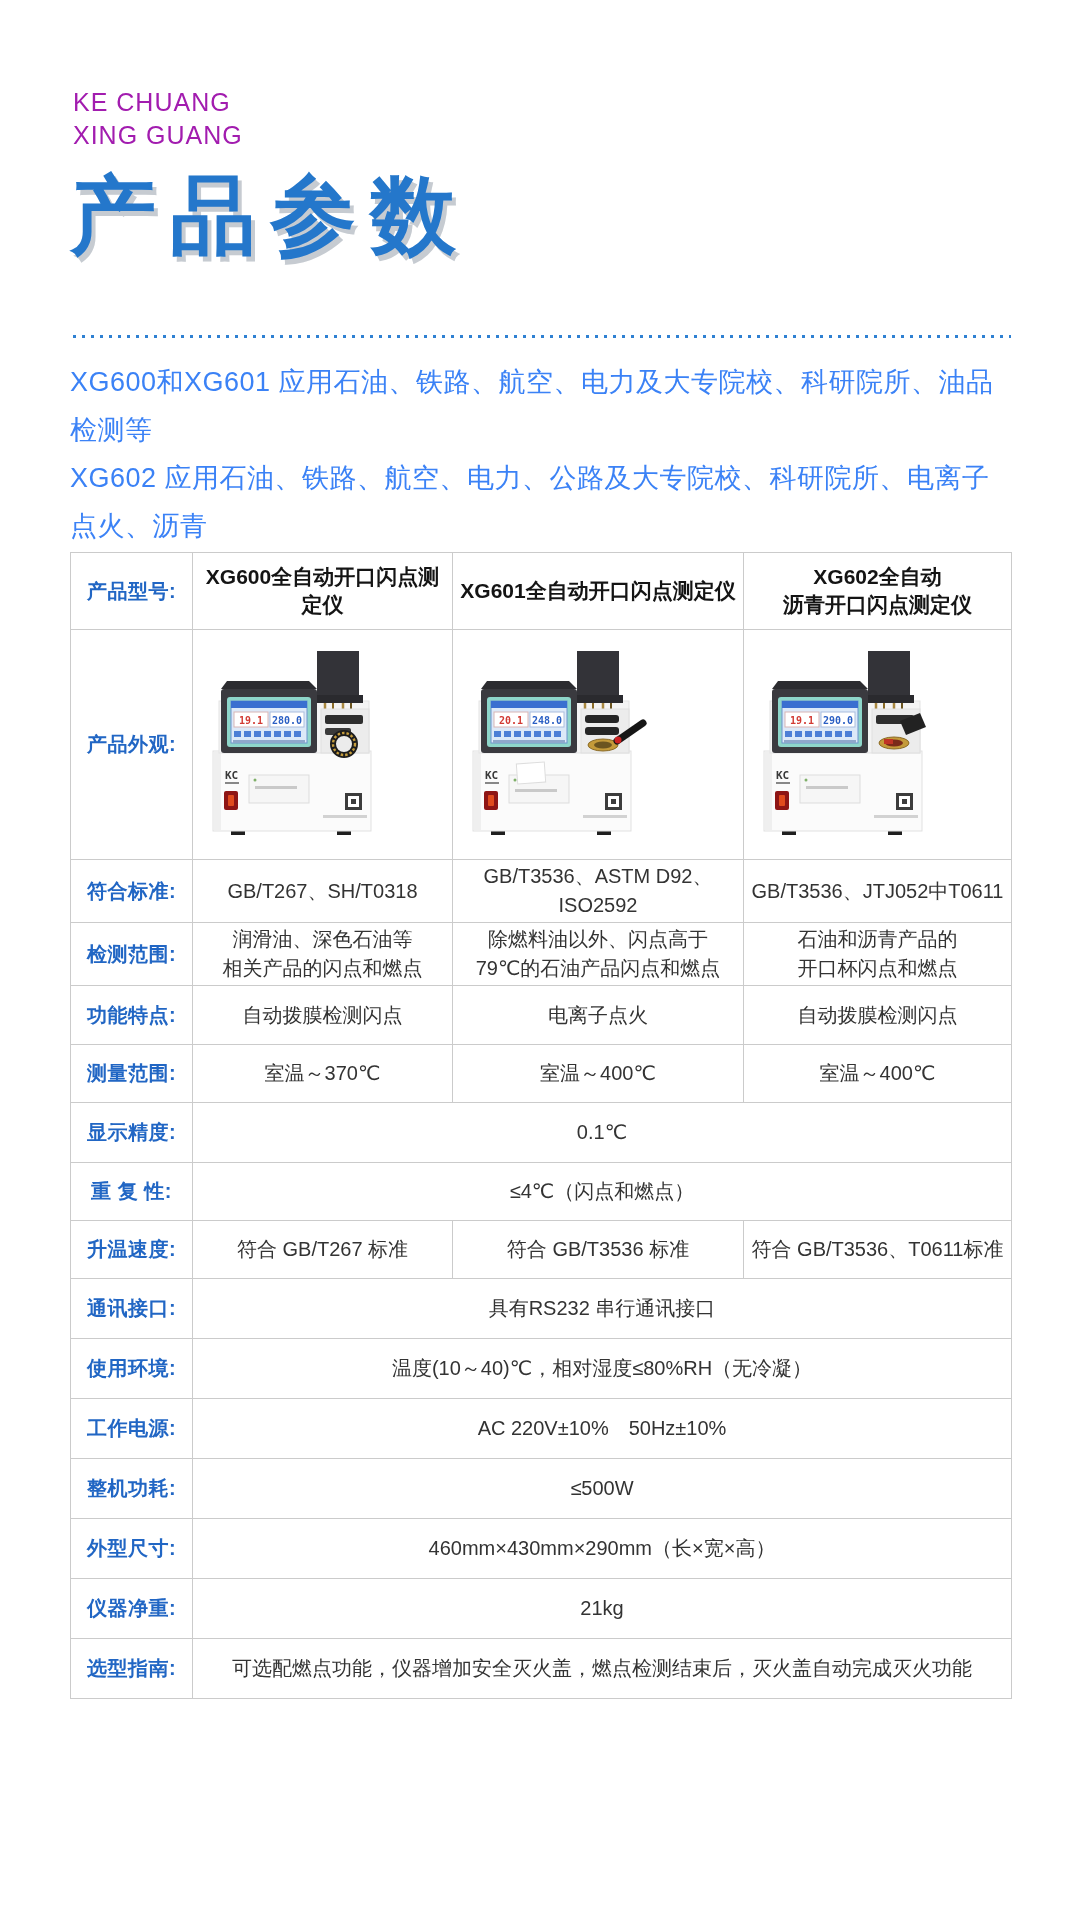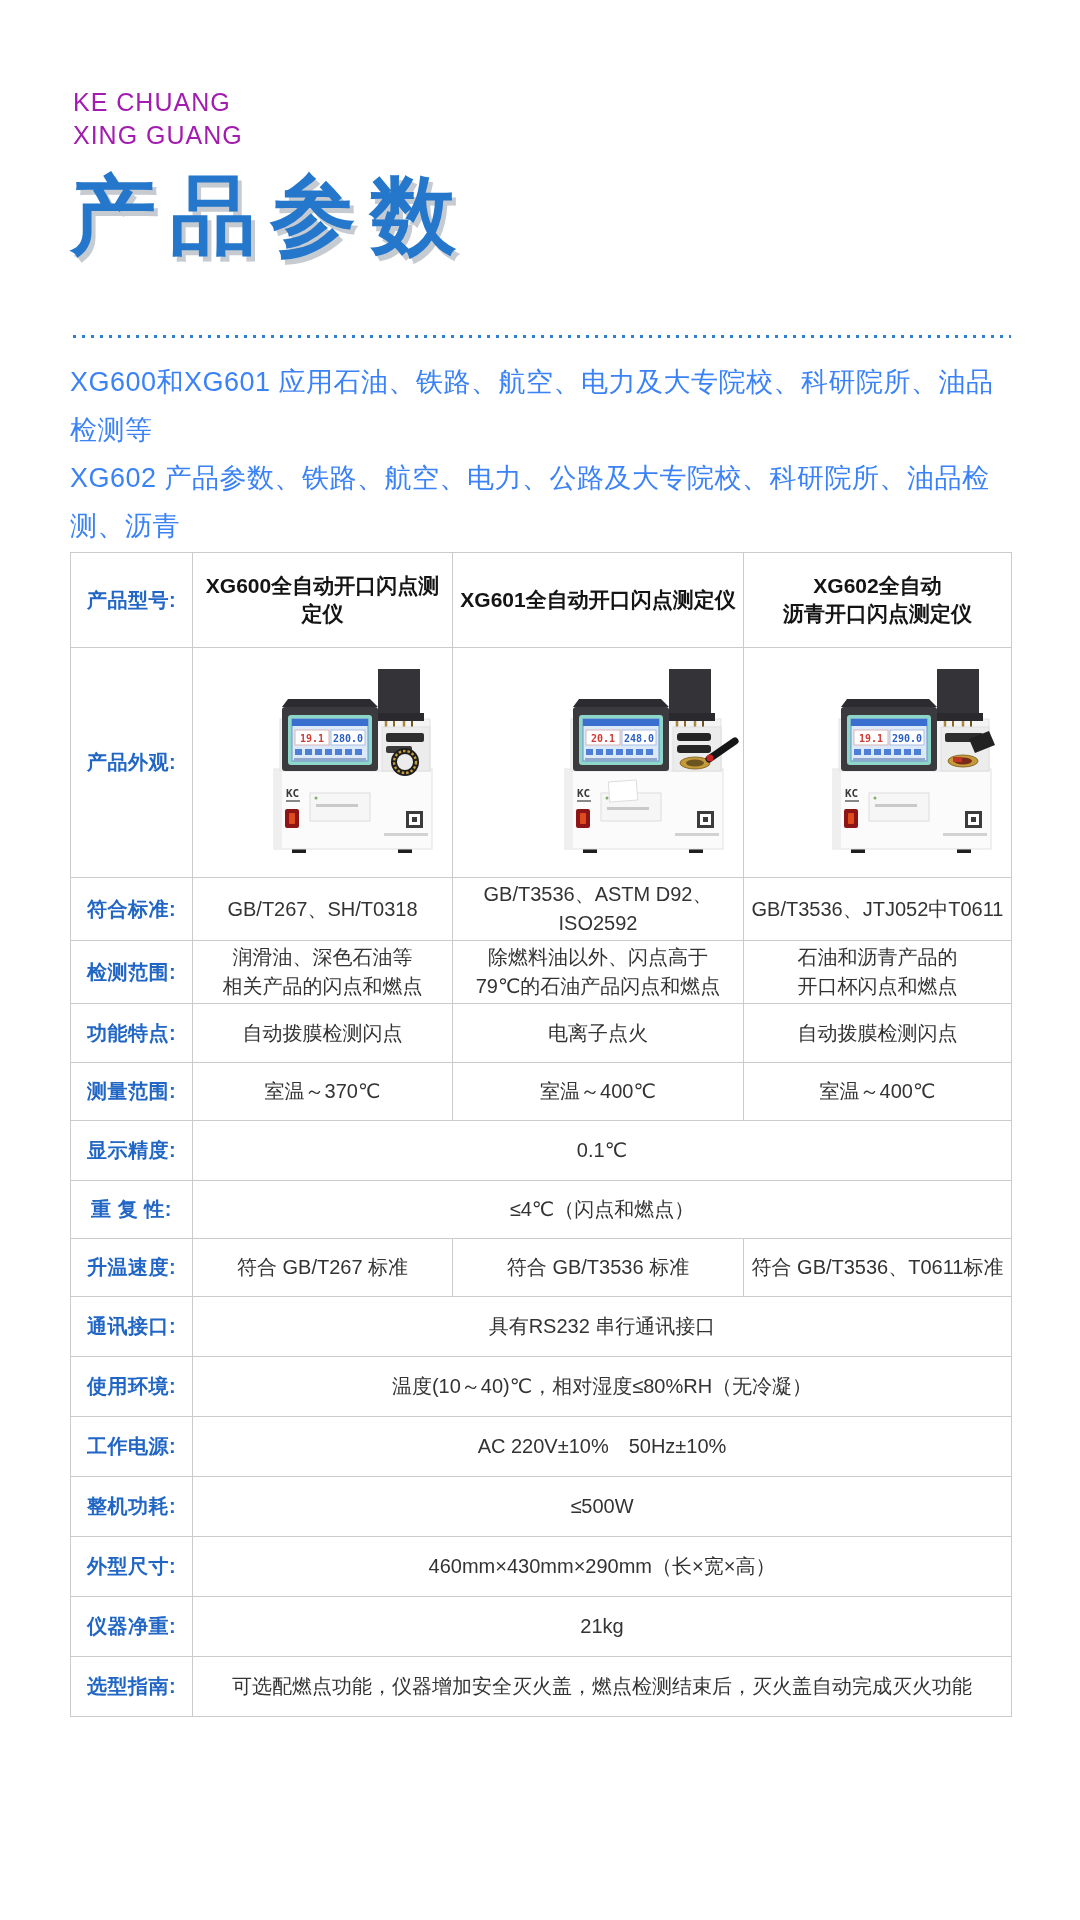--- a/index.html
+++ b/index.html
@@ -23,29 +23,29 @@
            font-size:27px; line-height:48px; letter-spacing:0.5px; }
 
   table.spec { position:absolute; top:552px; left:0; width:941px;
                border-collapse:collapse; table-layout:fixed; }
   table.spec td { border:1px solid #cbcbcb; text-align:center; vertical-align:middle;
                   white-space:pre-line; padding:2px 4px; }
   td.lbl  { color:#2166c4; font-size:20px; font-weight:600; letter-spacing:0.5px; }
   td.model{ color:#141414; font-size:21px; font-weight:700; }
   td.val  { color:#333333; font-size:20px; line-height:1.45; }
 
-  tr.r-head { height:95px; }
+  tr.r-head { height:77px; }
   tr.r-img  { height:230px; }
   tr.r-57 { height:57px; }
   tr.r-61 { height:61px;margin-top:25px; }
   tr.r-59 { height:59px; }
   tr.r-58 { height:58px;padding-left:36px; }
   tr.r-60 { height:60px; }
 
-  .devwrap { display:flex; justify-content:flex-end; align-items:center; }
+  .devwrap { display:flex; justify-content:flex-start; align-items:center; }
   svg.device text { font-family:"DejaVu Sans Mono","Liberation Mono",monospace; }
   .scr-red  { fill:#d23a33; font-size:10px; font-weight:bold; }
   .scr-blue { fill:#2a5fc4; font-size:10px; font-weight:bold; }
   .kc-text  { font-family:"Liberation Sans",sans-serif; font-size:11px; font-weight:bold; fill:#3a3a3a; }
 </style>
 </head>
 <body>
 
 <div class="content">
 
@@ -53,21 +53,21 @@
     <div>KE CHUANG</div>
     <div>XING GUANG</div>
   </div>
 
   <div class="page-title">产品参数</div>
 
   <div class="dotted-sep"></div>
 
   <div class="intro">
     <div>XG600和XG601 应用石油、铁路、航空、电力及大专院校、科研院所、油品检测等</div>
-    <div>XG602 产品参数、铁路、航空、电力、公路及大专院校、科研院所、油品检测、沥青</div>
+    <div>XG602 应用石油、铁路、航空、电力、公路及大专院校、科研院所、电离子点火、沥青</div>
   </div>
 
   <table class="spec">
     <colgroup>
         <col style="width:122px">
         <col style="width:260px">
         <col style="width:291px">
         <col style="width:268px">
       </colgroup>
 

